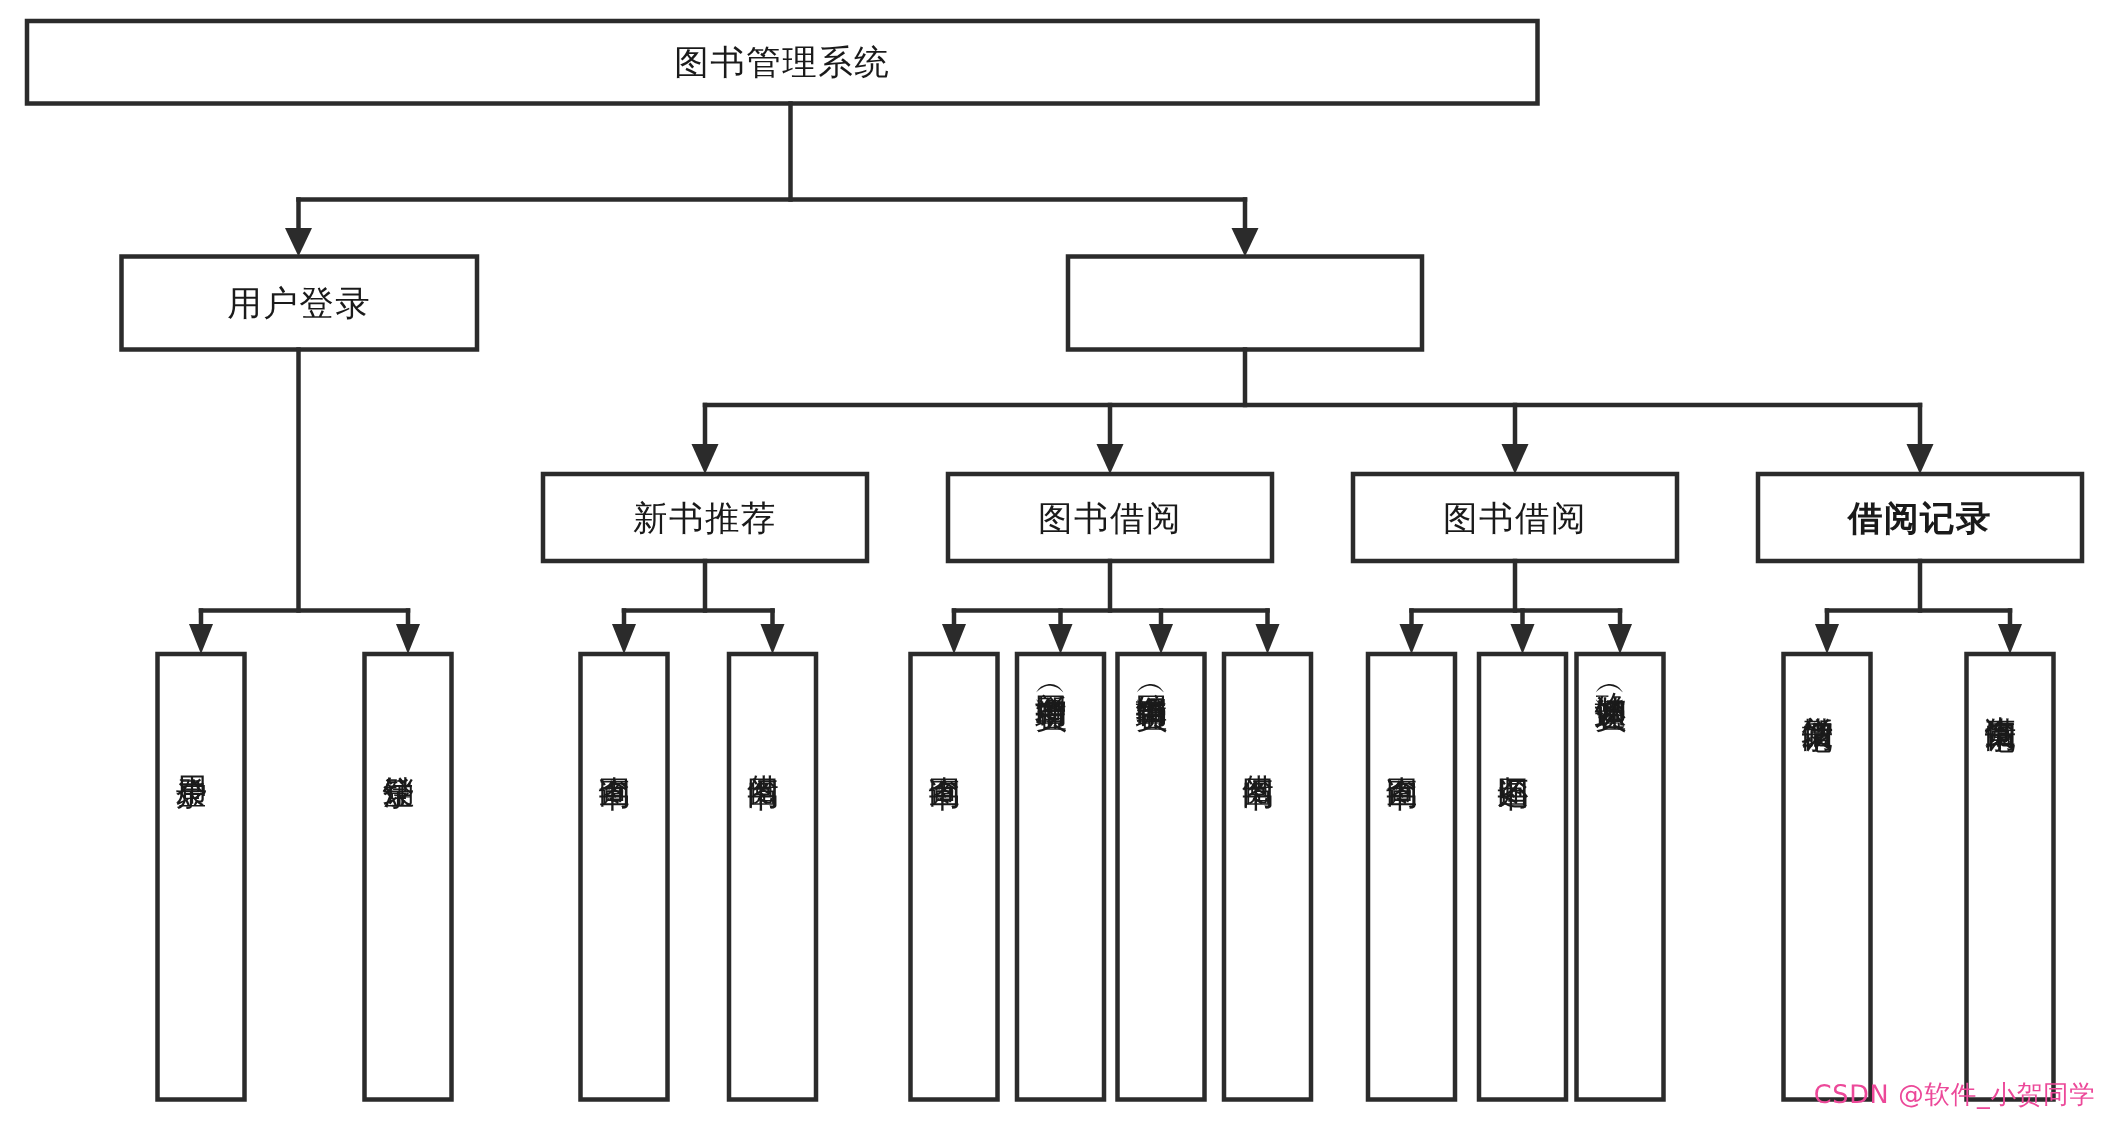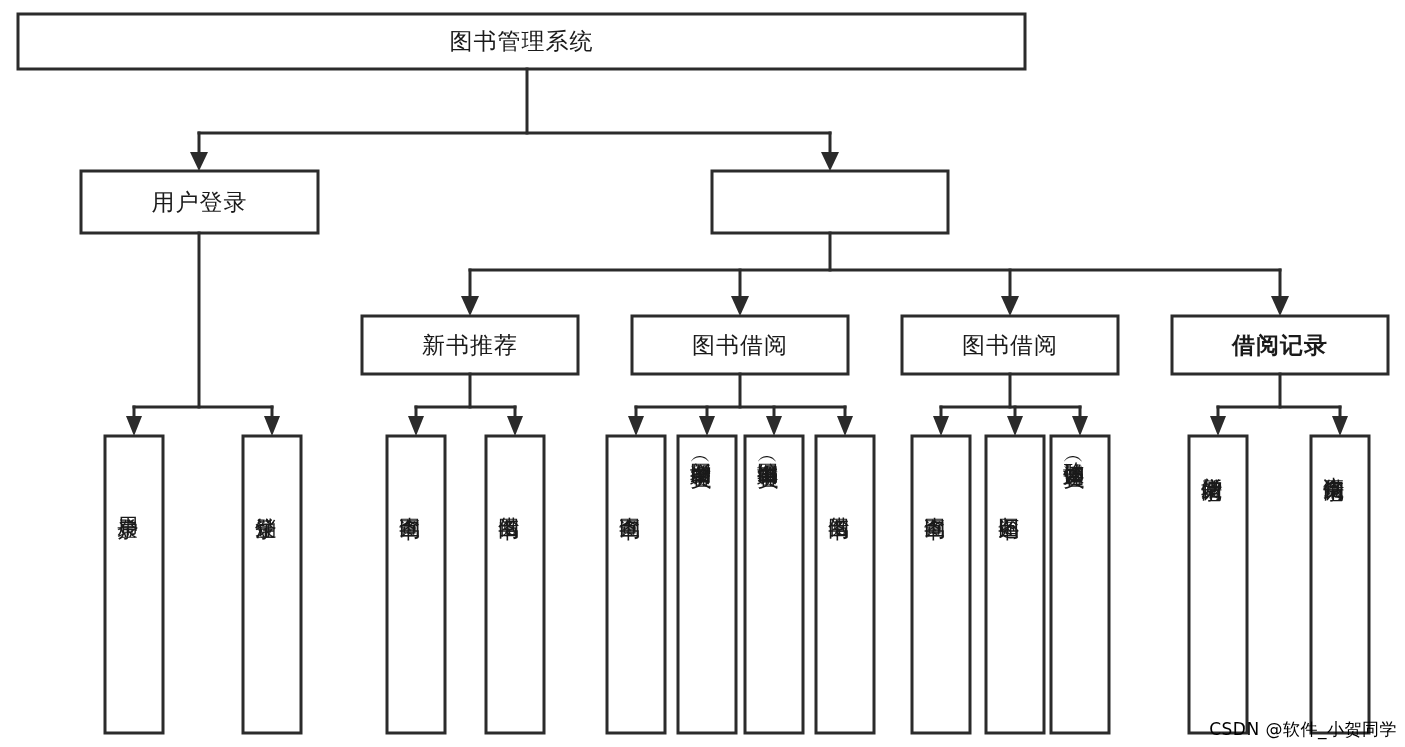--- a/index.html
+++ b/index.html
@@ -62,21 +62,21 @@
     justify-content: center;
     pointer-events: none;
     letter-spacing: 1px;
   }
   #watermark {
     position: absolute;
     right: 8px;
     bottom: 6px;
     font-family: "DejaVu Sans", "Liberation Sans", sans-serif;
     font-size: 17px;
-    color: #000000;
+    color: #ec4899;
     letter-spacing: 0.5px;
     white-space: nowrap;
   }
 </style>
 </head>
 <body>
 
 <div id="diagram-root">
 
   <svg class="flow" viewBox="0 0 1405 747">

